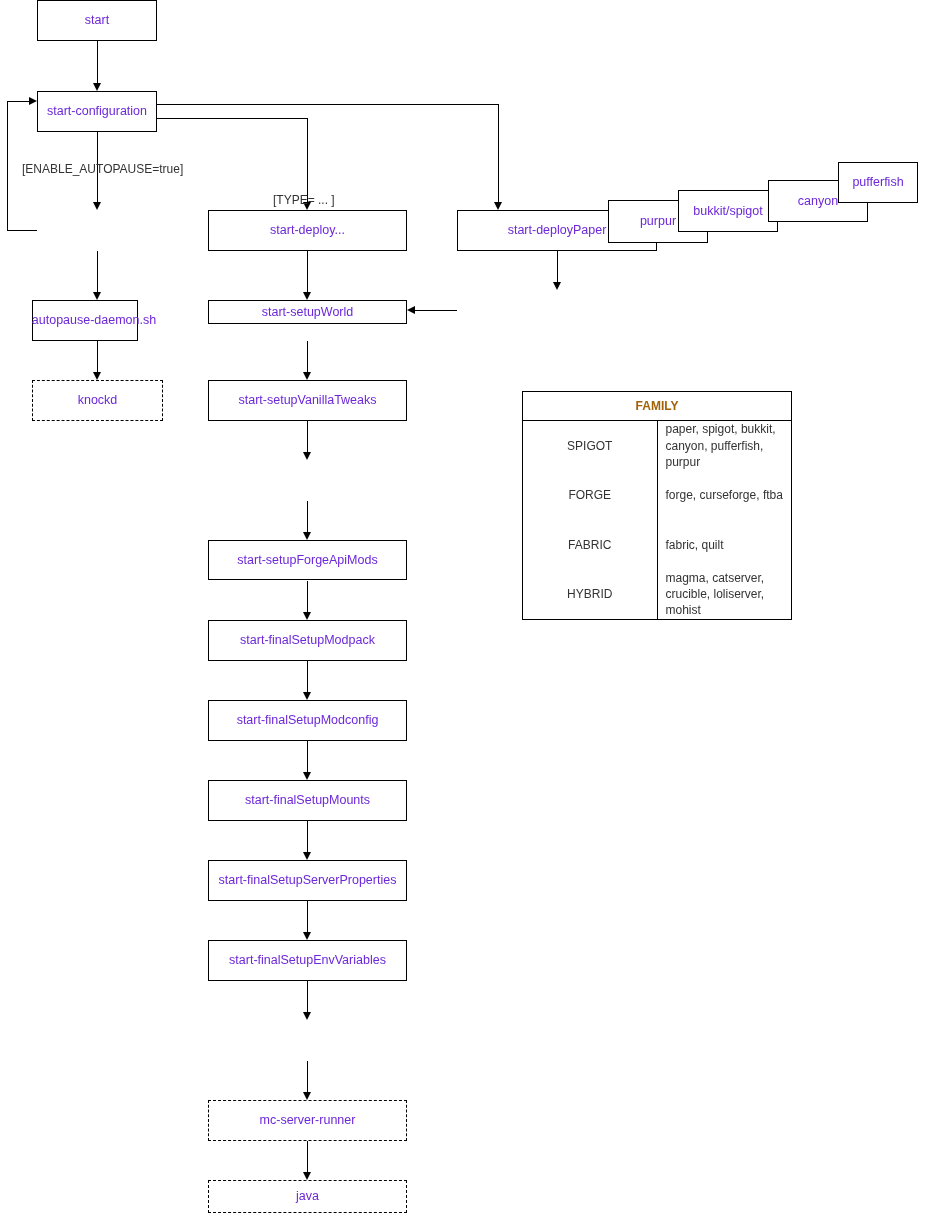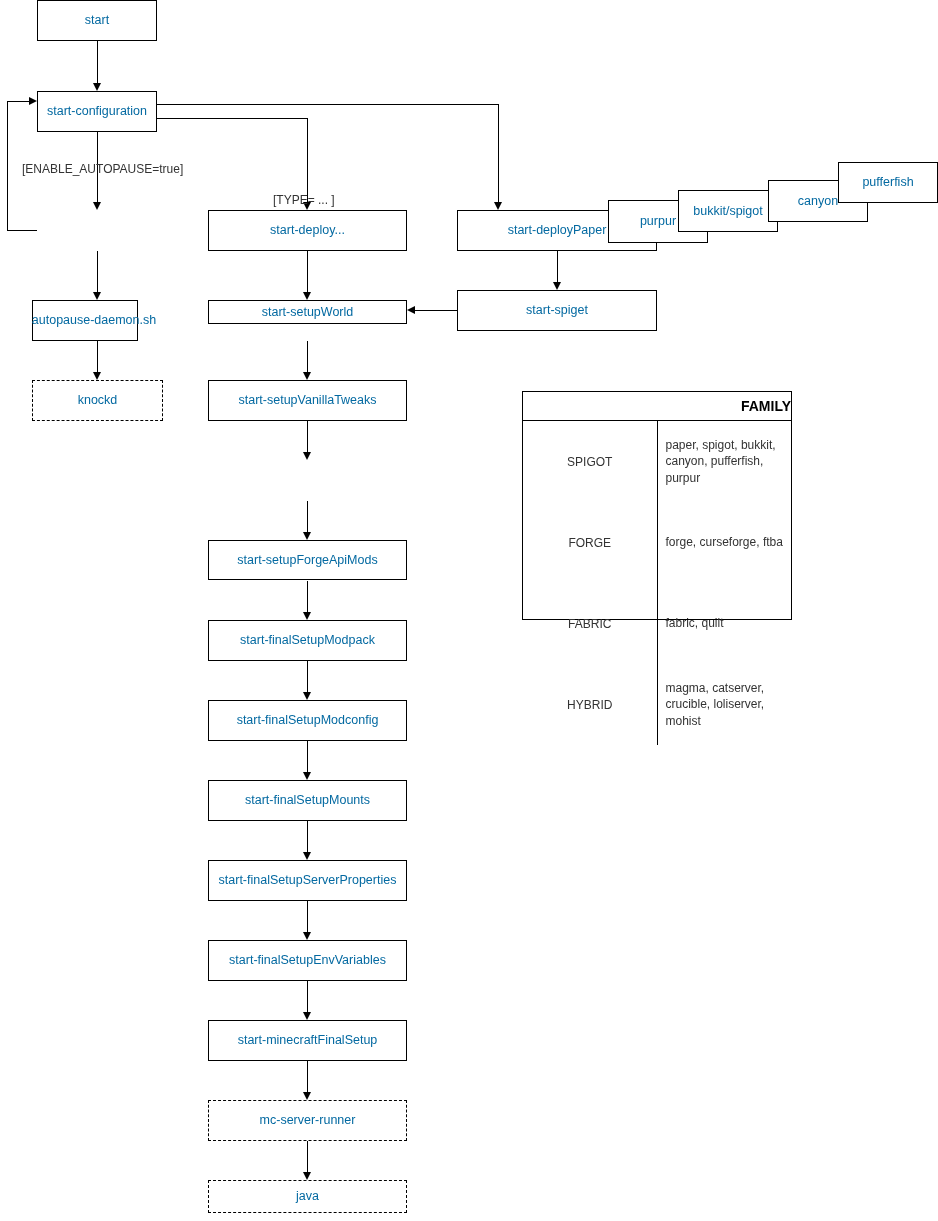--- a/index.html
+++ b/index.html
@@ -20,21 +20,21 @@
   .node{
     position:absolute;
     box-sizing:border-box;
     border:1px solid #000000;
     background:#ffffff;
     display:flex;
     align-items:center;
     justify-content:center;
     font-size:12.5px;
     line-height:1.2;
-    color:#0369a1;
+    color:#6d28d9;
     text-align:center;
     white-space:nowrap;
     z-index:5;
   }
   .node.dashed{
     border:1px dashed #000000;
   }
   .node.cascade{
     z-index:7;
   }
@@ -92,32 +92,32 @@
     background:#ffffff;
     z-index:5;
   }
   .legend table{
     border-collapse:collapse;
     width:100%;
     height:100%;
     table-layout:fixed;
   }
   .legend th{
-    font-size:14px;
+    font-size:12px;
     font-weight:bold;
-    color:#000000;
-    text-align:right;
+    color:#a16207;
+    text-align:center;
     border-bottom:1px solid #000000;
     height:28px;
     padding:0;
   }
   .legend td{
     font-size:12px;
     color:#333333;
-    padding:16px 8px;
+    padding:0 8px;
     vertical-align:middle;
     height:49px;
   }
   .legend td.fam-key{
     width:88px;
     text-align:center;
     border-right:1px solid #000000;
     white-space:nowrap;
   }
   .legend td.fam-val{
@@ -244,53 +244,47 @@
   </div>
 
   <div class="node" style="left:208px;top:860px;width:199px;height:41px;">
     <span>start-finalSetupServerProperties</span>
   </div>
 
   <div class="node" style="left:208px;top:940px;width:199px;height:41px;">
     <span>start-finalSetupEnvVariables</span>
   </div>
 
-  <div class="node" style="left:208px;top:1020px;width:199px;height:41px;">
-    <span>start-minecraftFinalSetup</span>
-  </div>
 
   <div class="node dashed" style="left:208px;top:1100px;width:199px;height:41px;">
     <span>mc-server-runner</span>
   </div>
 
   <div class="node dashed" style="left:208px;top:1180px;width:199px;height:33px;">
     <span>java</span>
   </div>
 
   <div class="node" style="left:457px;top:210px;width:200px;height:41px;">
     <span>start-deployPaper</span>
   </div>
 
-  <div class="node" style="left:457px;top:290px;width:200px;height:41px;">
-    <span>start-spiget</span>
-  </div>
 
   <div class="node cascade" style="left:608px;top:200px;width:100px;height:43px;z-index:7;">
     <span>purpur</span>
   </div>
 
   <div class="node cascade" style="left:678px;top:190px;width:100px;height:42px;z-index:8;">
     <span>bukkit/spigot</span>
   </div>
 
   <div class="node cascade" style="left:768px;top:180px;width:100px;height:42px;z-index:9;">
     <span>canyon</span>
   </div>
 
-  <div class="node cascade" style="left:838px;top:162px;width:100px;height:41px;z-index:10;">
+  <div class="node cascade" style="left:838px;top:162px;width:80px;height:41px;z-index:10;">
     <span>pufferfish</span>
   </div>
 
   <div class="edge-label" style="left:22px;top:162px;text-align:right;">[ENABLE_AUTOPAUSE=true]</div>
 
   <div class="edge-label" style="left:273px;top:145px;margin-top:48px;">[TYPE= ... ]</div>
 
   <div class="legend" style="left:522px;top:391px;width:270px;height:229px;">
     <table>
       <thead>

